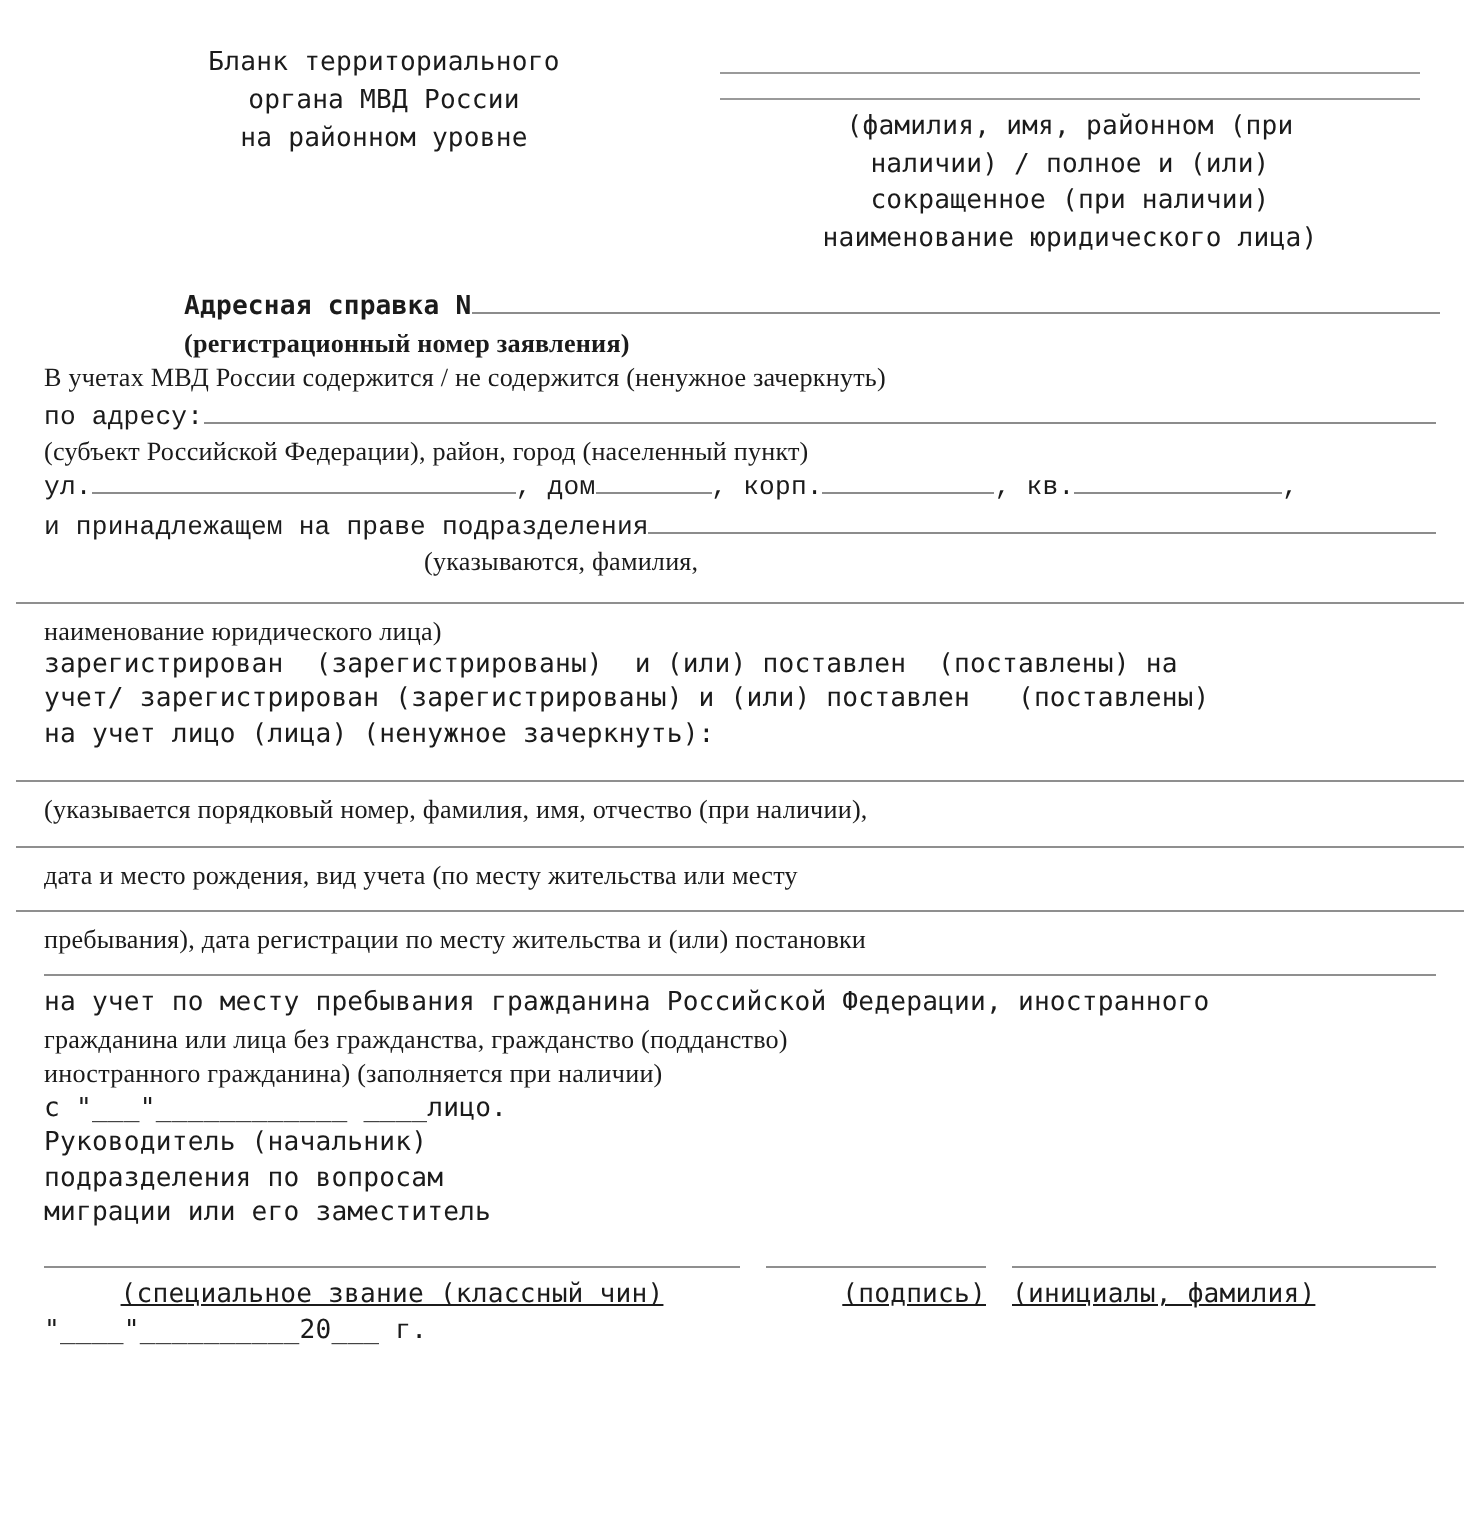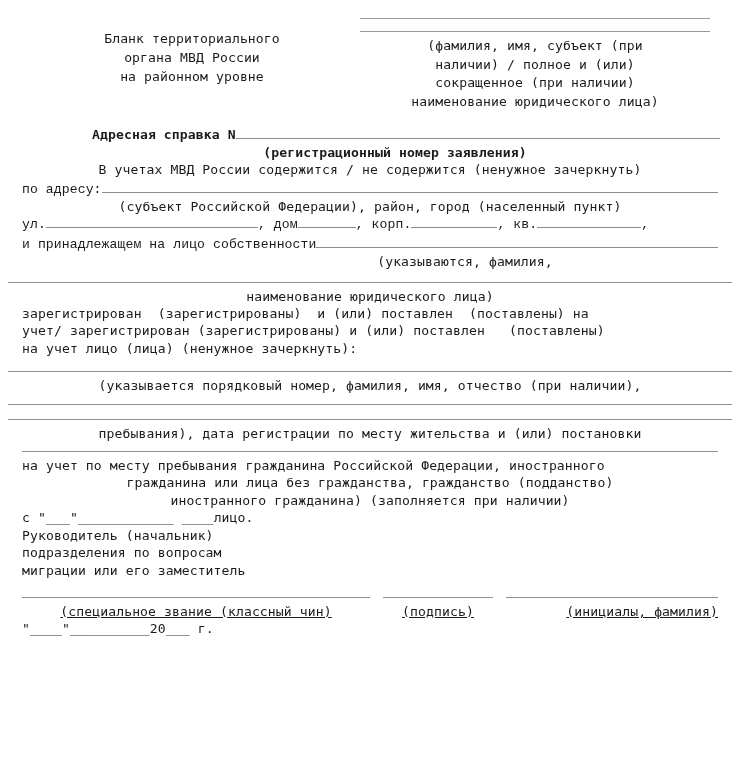--- a/index.html
+++ b/index.html
@@ -22,28 +22,28 @@
     box-sizing: border-box;
   }
 
   
   .t {
     font-size: 13.1px;
     line-height: 17.4px;
     letter-spacing: 0.1px;
     white-space: pre-wrap;
   }
-  .ctr  { text-align: center; }
+  .ctr  { text-align: left; font-family: Liberation Serif, serif; }
   .bold { font-weight: 700; }
 
   
   .header {
     display: flex;
-    align-items: center;
-    padding-top: 4px;
+    align-items: flex-start;
+    padding-top: 22px;
   }
   .hdr-left {
     width: 360px;
     box-sizing: border-box;
     padding-left: 42px;
     padding-right: 18px;
     text-align: center;
   }
   .hdr-left .t { line-height: 19px; }
   .hdr-right {
@@ -124,22 +124,22 @@
   .sig-rules .r2 { width: 110px; border-bottom: 1.2px solid #8f8f8f; height: 0; }
   .sig-rules .r3 { width: 212px; border-bottom: 1.2px solid #8f8f8f; height: 0; }
 
   .sig-caps {
     display: flex;
     padding: 0 22px;
     text-decoration: underline;
   }
   .sig-caps .c1 { width: 348px; text-align: center; }
   .sig-caps .sp { width: 13px; }
-  .sig-caps .c2 { width: 110px; text-align: center; }
-  .sig-caps .c3 { width: 212px; text-align: right; }
+  .sig-caps .c2 { width: 110px; text-align: right; }
+  .sig-caps .c3 { width: 212px; text-align: left; }
 
   .date-line { padding: 0 22px; white-space: pre; }
 </style>
 </head>
 <body>
 
 <div class="page">
 
   <div class="header">
 
@@ -149,21 +149,21 @@
       <div class="t">на районном уровне</div>
     </div>
 
     <div class="hdr-right">
       <div class="gap-14"></div>
       <div class="rule"></div>
       <div class="gap-5"></div>
       <div class="gap-7"></div>
       <div class="rule"></div>
       <div class="gap-5"></div>
-      <div class="t cap">(фамилия, имя, субъект (при</div>
+      <div class="t cap">(фамилия, имя, районном (при</div>
       <div class="t cap">наличии) / полное и (или)</div>
       <div class="t cap">сокращенное (при наличии)</div>
       <div class="t cap">наименование юридического лица)</div>
     </div>
 
   </div>
 
   <div class="gap-14"></div>
 
   <div class="spravka-row">
@@ -186,21 +186,21 @@
       <span>, дом</span>
       <span class="blank b-house"></span>
       <span>, корп.</span>
       <span class="blank b-korp"></span>
       <span>, кв.</span>
       <span class="blank b-flat"></span>
       <span>,</span>
     </div>
 
     <div class="inline-row t">
-      <span>и принадлежащем на лицо собственности</span>
+      <span>и принадлежащем на праве подразделения</span>
       <span class="fill"></span>
     </div>
     <div class="t ctr" style="padding-left:190px;">(указываются, фамилия,</div>
   </div>
 
   <div class="gap-11"></div>
 
   <div class="sep"></div>
   <div class="gap-5"></div>
   <div class="body-block">
@@ -212,20 +212,21 @@
 
   <div class="gap-14"></div>
 
   <div class="sep"></div>
   <div class="gap-5"></div>
   <div class="t ctr body-block">(указывается порядковый номер, фамилия, имя, отчество (при наличии),</div>
   <div class="gap-9"></div>
 
   <div class="sep"></div>
   <div class="gap-5"></div>
+  <div class="t ctr body-block">дата и место рождения, вид учета (по месту жительства или месту</div>
   <div class="gap-9"></div>
 
   <div class="sep"></div>
   <div class="gap-5"></div>
   <div class="t ctr body-block">пребывания), дата регистрации по месту жительства и (или) постановки</div>
   <div class="gap-9"></div>
 
   <div class="sep-wide" style="margin:0 22px;"></div>
   <div class="gap-5"></div>
   <div class="body-block">

